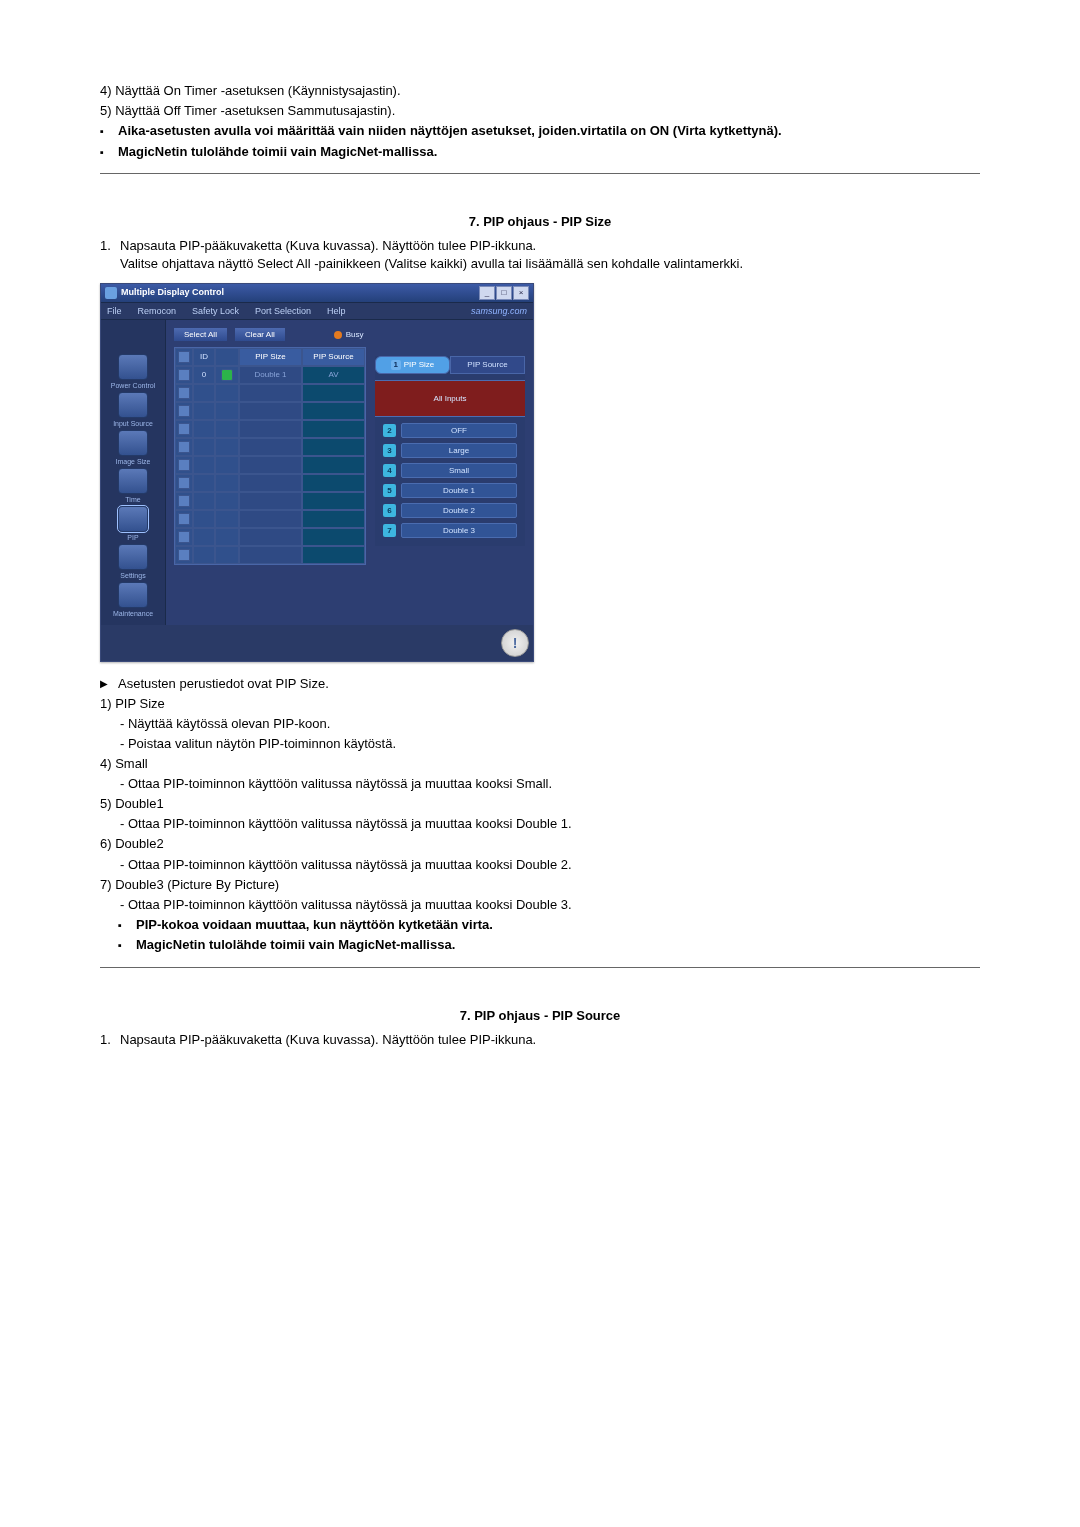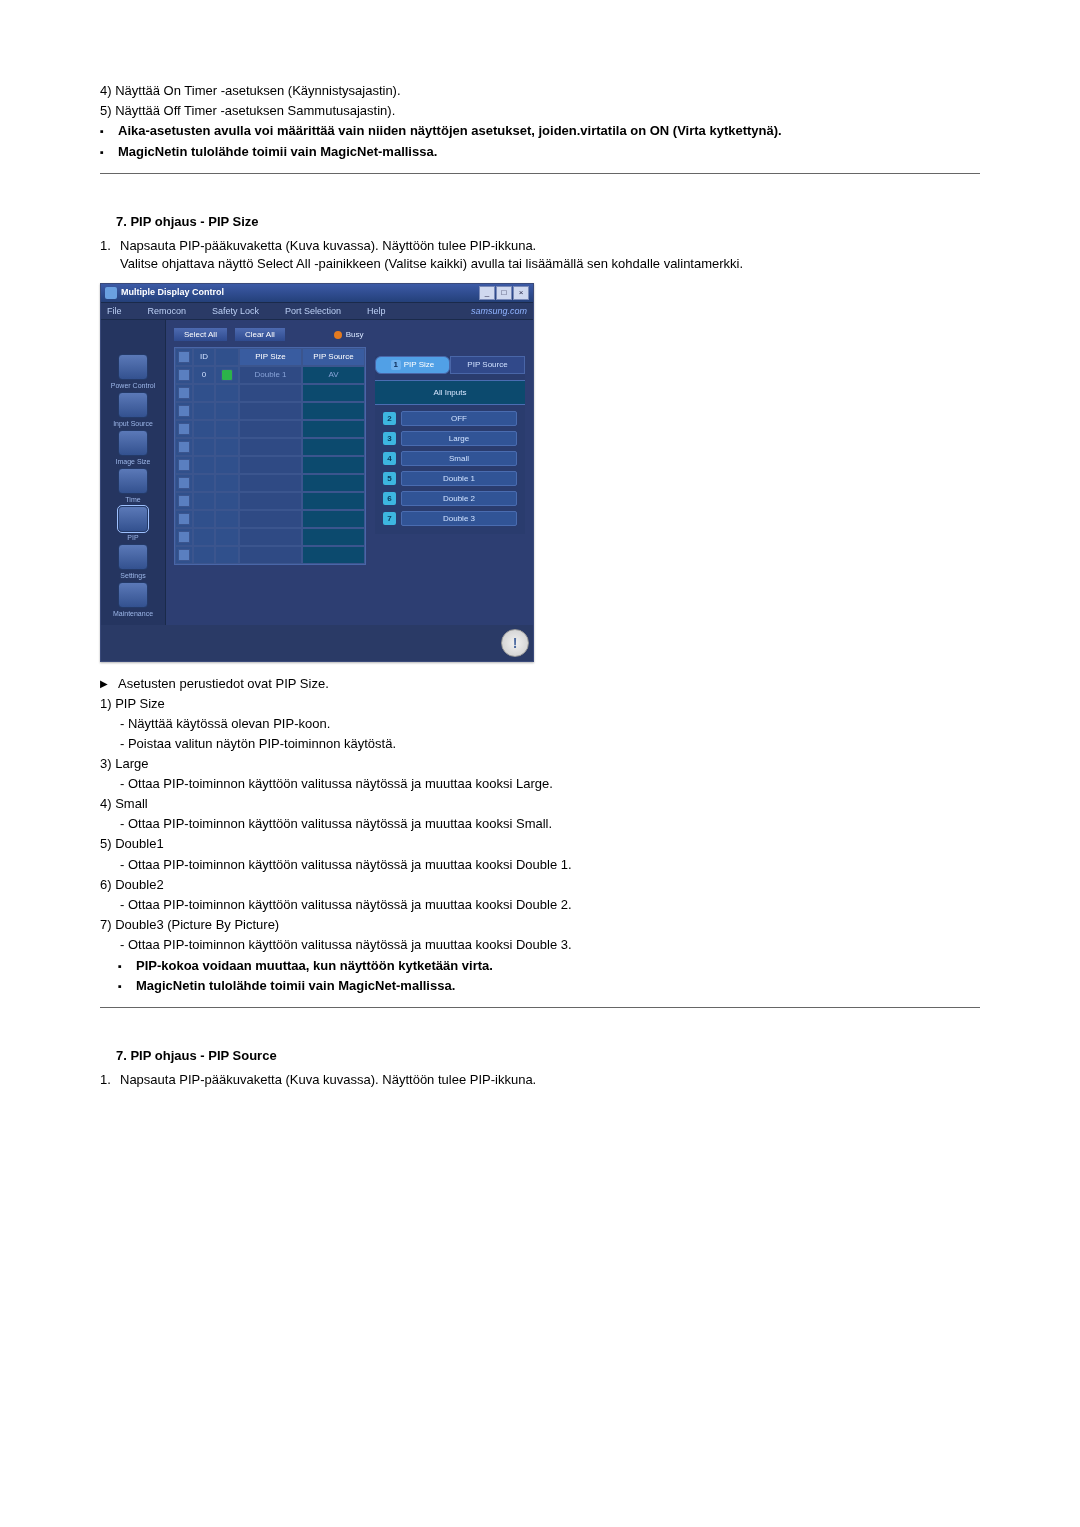--- a/index.html
+++ b/index.html
@@ -29,21 +29,22 @@
     padding-top: 2px;
   }
   .bold { font-weight: bold; }
   hr.sep {
     border: none;
     border-top: 1px solid #666;
     margin: 12px 0 40px 0;
   }
   .section-title {
     font-weight: bold;
-    margin: 30px 0 8px 16px;
+    margin: 30px 0 8px 0;
+    text-align: center;
   }
   .indent1 { padding-left: 18px; }
   .numbered {
     display: flex;
     margin: 2px 0;
     line-height: 1.4;
   }
   .numbered .num { flex: 0 0 20px; }
   .sub-desc {
     padding-left: 20px;
@@ -79,21 +80,21 @@
     border-bottom: 1px solid #1a2a4a;
   }
   .titlebar .t-left { display:flex; align-items:flex-start; gap:4px; font-weight:bold; color:#fff; }
   .titlebar .t-ico { width:12px; height:12px; background:#6aa0e0; border-radius:2px; }
   .win-btns { display:flex; gap:1px; }
   .win-btn { width:14px; height:12px; background:#cfd8ef; color:#224; text-align:center; font-size:8px; line-height:12px; border:1px solid #7a8ab8; }
   .menubar {
     display:flex; align-items:center; justify-content:space-between;
     padding: 3px 6px; color:#bcd0f5; border-bottom:1px solid #1a2a4a;
   }
-  .menubar .menus { display:flex; gap:26px; }
+  .menubar .menus { display:flex; gap:16px; }
   .brand { color:#8fb3ff; font-style:italic; }
   .app-body { display:flex; }
   .sidebar {
     width: 64px; background:#253560;
     display:flex; flex-direction:column; align-items:center; gap:3px;
     padding: 34px 0 8px 0; border-right:1px solid #1a2a4a;
   }
   .side-item { display:flex; flex-direction:column; align-items:center; gap:2px; }
   .side-ico {
     width:28px; height:24px; background:linear-gradient(#5b79b8,#33518f);
@@ -125,21 +126,21 @@
   .cb{width:10px;height:10px;background:#5a7fc0;border:1px solid #29406e;}
   .sqg{width:10px;height:10px;background:#2cb34a;border:1px solid #0a4f1a;border-radius:2px;}
   .panel-right {
     position:absolute; top:36px; right:8px; width:150px;
     background:#2a3c6e;
   }
   .tabs{display:flex;}
   .tab{flex:1;padding:3px 4px;text-align:center;font-size:8px;border:1px solid #4966a8;background:#31498a;color:#cfe0ff;}
   .tab.active{background:#51a0e6;color:#fff;border-radius:6px;}
   .tab .tnum{display:inline-block;width:10px;height:10px;line-height:10px;background:#6fb2ef;color:#0b2a55;font-weight:bold;border-radius:2px;margin-right:3px;text-align:center;}
-  .inputs-title{background:#0c4a6e;color:#d6e6ff;text-align:center;padding:7px;font-size:8px;margin:6px 0;border-top:1px solid #4b6db2;border-bottom:1px solid #4b6db2;}
+  .inputs-title{background:#7f1d1d;color:#d6e6ff;text-align:center;padding:13px;font-size:8px;margin:6px 0;border-top:1px solid #4b6db2;border-bottom:1px solid #4b6db2;}
   .opt-list{display:flex;flex-direction:column;gap:5px;padding:0 8px 8px 8px;}
   .opt{display:flex;align-items:center;gap:5px;}
   .opt .onum{width:13px;height:13px;line-height:13px;text-align:center;background:#3db6e0;color:#07385a;font-weight:bold;border-radius:2px;font-size:8px;}
   .opt .olab{flex:1;background:#315496;border:1px solid #4a6cb0;color:#d0e2ff;text-align:center;padding:2px 4px;font-size:8px;border-radius:2px;}
   .info-footer{display:flex;justify-content:flex-end;padding:4px;}
   .info-circle{width:26px;height:26px;border-radius:50%;background:radial-gradient(#f2f2f2,#c9c9c9);border:1px solid #999;display:flex;align-items:center;justify-content:center;color:#4c6aa0;font-weight:bold;font-size:14px;}
 </style>
 </head>
 <body>
 
@@ -387,24 +388,20 @@
   </div>
 
   <div>
     <div class="item-line"><span>1)</span> <span>PIP Size</span></div>
     <div class="sub-desc">- Näyttää käytössä olevan PIP-koon.</div>
   </div>
   <div>
     <div class="sub-desc">- Poistaa valitun näytön PIP-toiminnon käytöstä.</div>
   </div>
   <div>
-    <div class="item-line"><span>3)</span> <span>Large</span></div>
-    <div class="sub-desc">- Ottaa PIP-toiminnon käyttöön valitussa näytössä ja muuttaa kooksi Large.</div>
-  </div>
-  <div>
     <div class="item-line"><span>4)</span> <span>Small</span></div>
     <div class="sub-desc">- Ottaa PIP-toiminnon käyttöön valitussa näytössä ja muuttaa kooksi Small.</div>
   </div>
   <div>
     <div class="item-line"><span>5)</span> <span>Double1</span></div>
     <div class="sub-desc">- Ottaa PIP-toiminnon käyttöön valitussa näytössä ja muuttaa kooksi Double 1.</div>
   </div>
   <div>
     <div class="item-line"><span>6)</span> <span>Double2</span></div>
     <div class="sub-desc">- Ottaa PIP-toiminnon käyttöön valitussa näytössä ja muuttaa kooksi Double 2.</div>

